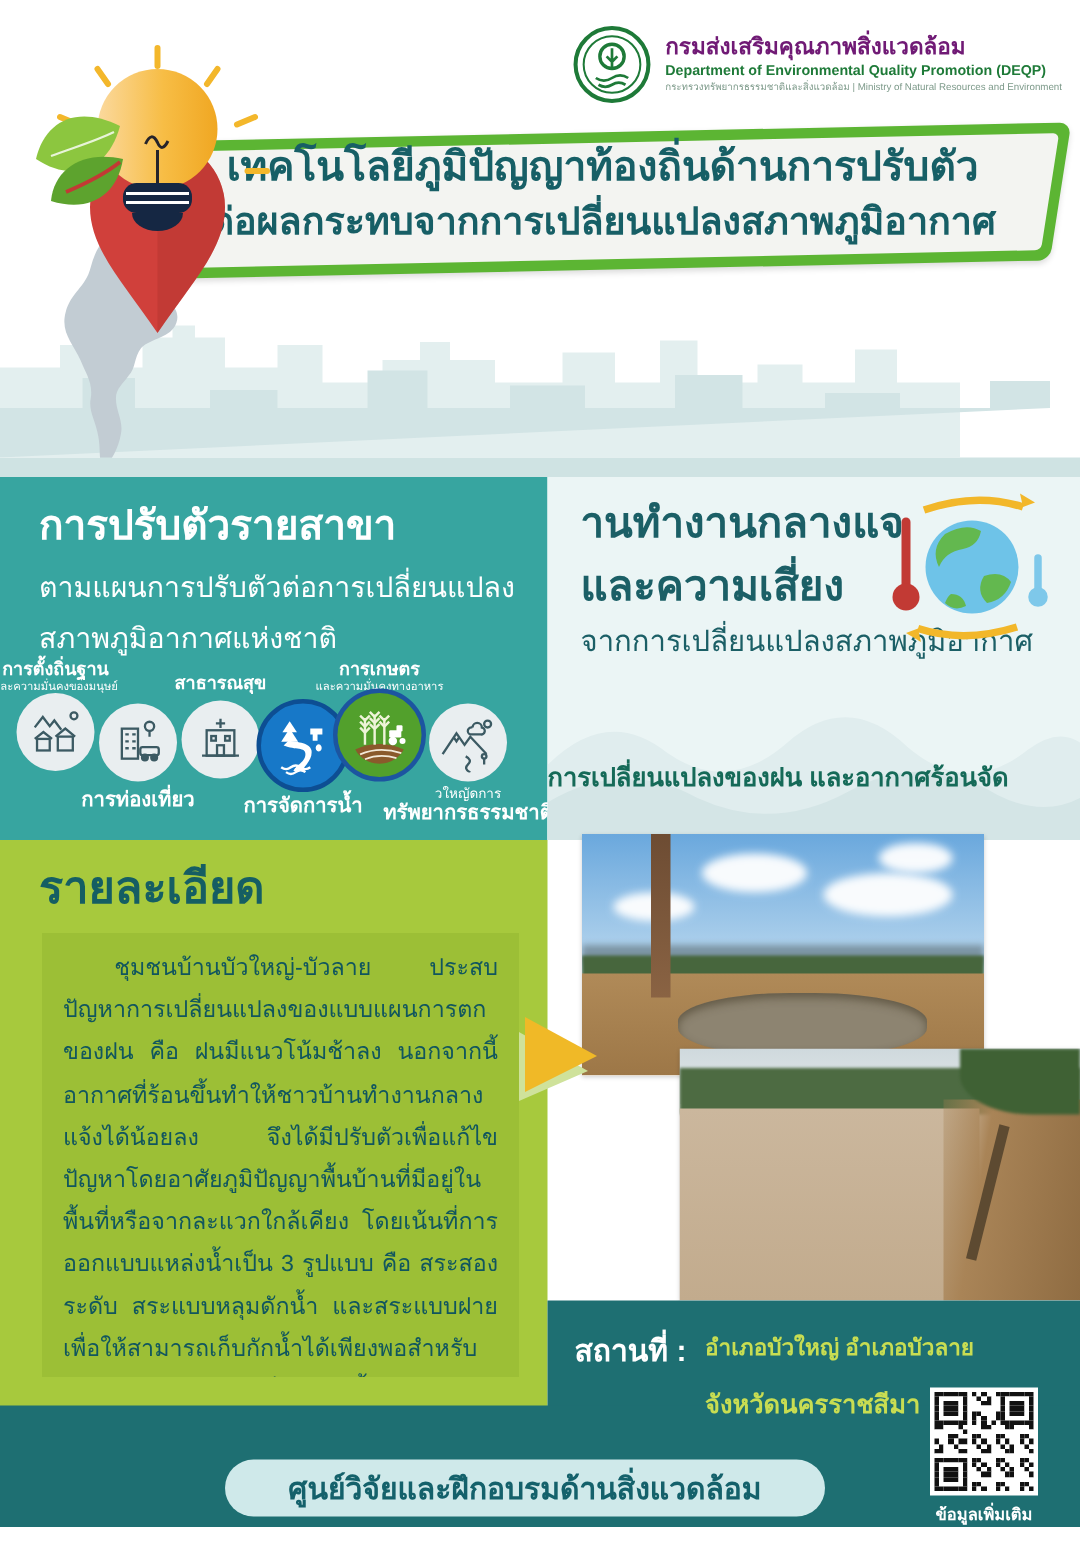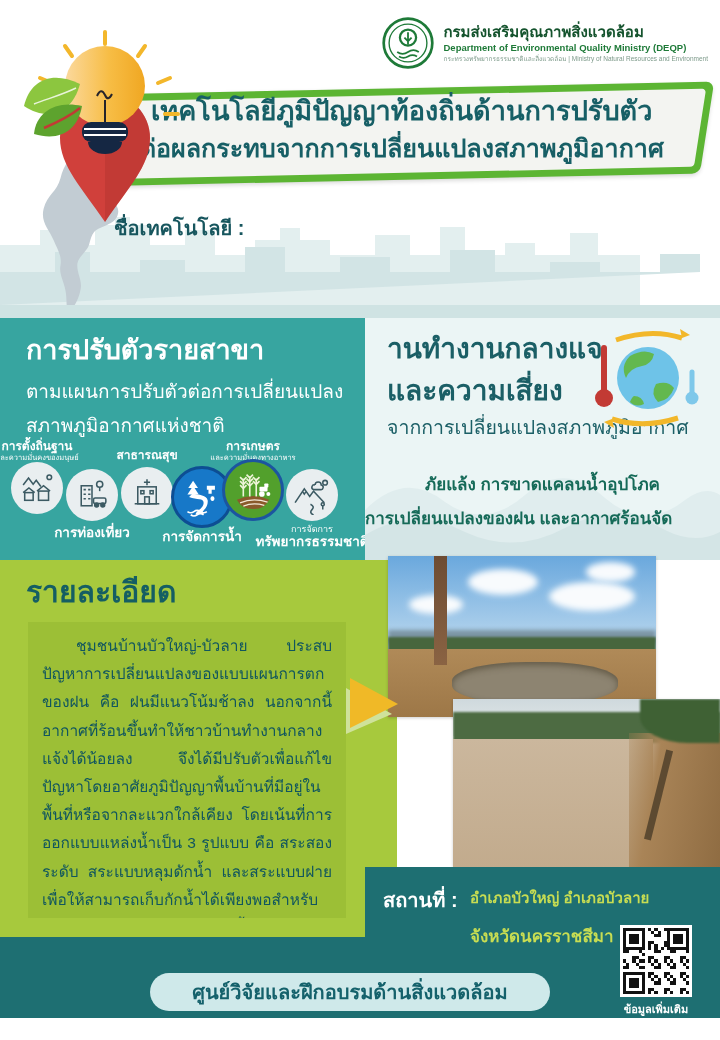--- a/index.html
+++ b/index.html
@@ -3,21 +3,21 @@
 <meta charset="utf-8">
 <style>
   html,body{margin:0;padding:0;background:#fff;}
   .poster{position:relative;width:720px;height:1040px;background:#ffffff;overflow:hidden;
           font-family:"Liberation Sans","DejaVu Sans",sans-serif;}
   .abs{position:absolute;}
 
   
   .org-block{position:absolute;top:16px;right:12px;display:flex;align-items:center;gap:8px;}
   .org-text{display:flex;flex-direction:column;line-height:1.25;}
-  .org-name-th{color:#14532d;font-weight:bold;font-size:15px;}
+  .org-name-th{color:#701a75;font-weight:bold;font-size:15px;}
   .org-name-en{color:#1e7a38;font-weight:bold;font-size:9.5px;}
   .org-ministry{color:#7d9a8a;font-size:6.5px;margin-top:1px;}
 
   
   .banner{position:absolute;left:96px;top:88px;width:610px;height:92px;background:#5cb533;
           transform:skewX(-10deg) rotate(-1.2deg);border-radius:8px;box-shadow:0 2px 4px rgba(0,0,0,.15);}
   .banner-inner{position:absolute;left:7px;top:7px;right:7px;bottom:7px;background:#f3f4f1;border-radius:4px;}
   .banner-text{position:absolute;left:0;top:4px;width:100%;transform:skewX(10deg) rotate(1.2deg);
                text-align:center;color:#175f66;font-weight:bold;}
   .banner-line1{font-size:27px;line-height:1.45;}
@@ -49,21 +49,21 @@
   .impact-panel{position:absolute;left:365px;top:318px;width:355px;height:242px;background:#ebf5f5;overflow:hidden;}
   .impact-mtns{position:absolute;left:0;bottom:0;width:355px;height:120px;}
   .impact-t1{position:absolute;left:22px;top:8px;font-size:28px;font-weight:bold;color:#1b5f66;}
   .impact-t2{position:absolute;left:22px;top:50px;font-size:28px;font-weight:bold;color:#1b5f66;}
   .impact-sub{position:absolute;left:22px;top:94px;font-size:19.5px;color:#1b5f66;}
   .globe{position:absolute;right:14px;top:8px;}
   .risk1{position:absolute;left:0;top:152px;width:100%;text-align:center;font-size:17px;font-weight:bold;color:#156a58;}
   .risk2{position:absolute;left:0;top:186px;width:100%;text-align:left;font-size:17px;font-weight:bold;color:#156a58;}
 
   
-  .detail-panel{position:absolute;left:0;top:560px;width:365px;height:378px;background:#a7c93d;padding-left:32px;}
+  .detail-panel{position:absolute;left:0;top:560px;width:365px;height:378px;background:#a7c93d;}
   .detail-title{position:absolute;left:26px;top:8px;font-size:30px;font-weight:bold;color:#155e63;}
   .detail-inner{position:absolute;left:28px;top:62px;width:318px;height:296px;background:#9cbf36;overflow:hidden;}
   .detail-text{margin:10px 14px;font-size:15.5px;line-height:1.82;color:#11565e;font-weight:500;
                text-indent:2.2em;text-align:justify;}
 
   
   .photo{position:absolute;overflow:hidden;box-shadow:0 1px 3px rgba(0,0,0,.2);}
   .photo1{left:388px;top:556px;width:268px;height:161px;}
   .photo2{left:453px;top:699px;width:267px;height:168px;}
   .arrow-marker{position:absolute;left:342px;top:674px;}
@@ -138,41 +138,40 @@
   <div class="org-block">
     <svg width="54" height="54" viewBox="0 0 60 60">
       <circle cx="30" cy="30" r="27" fill="#ffffff" stroke="#1e7a38" stroke-width="3"></circle>
       <circle cx="30" cy="30" r="21" fill="none" stroke="#1e7a38" stroke-width="1.5"></circle>
       <circle cx="30" cy="24" r="9" fill="none" stroke="#1e7a38" stroke-width="2.5"></circle>
       <path d="M30,18 v14 M26,24 l4,4 4,-4" stroke="#1e7a38" stroke-width="2" fill="none"></path>
       <path d="M18,40 q6,4 12,0 q6,-4 12,0 M20,45 q5,3 10,0 q5,-3 10,0" stroke="#1e7a38" stroke-width="2" fill="none"></path>
     </svg>
     <div class="org-text">
       <span class="org-name-th">กรมส่งเสริมคุณภาพสิ่งแวดล้อม</span>
-      <span class="org-name-en">Department of Environmental Quality Ministry (DEQP)</span>
+      <span class="org-name-en">Department of Environmental Quality Promotion (DEQP)</span>
       <span class="org-ministry">กระทรวงทรัพยากรธรรมชาติและสิ่งแวดล้อม | Ministry of Natural Resources and Environment</span>
     </div>
   </div>
 
   <div class="banner">
     <div class="banner-inner"></div>
     <div class="banner-text">
       <div class="banner-line1">เทคโนโลยีภูมิปัญญาท้องถิ่นด้านการปรับตัว</div>
       <div class="banner-line2">ต่อผลกระทบจากการเปลี่ยนแปลงสภาพภูมิอากาศ</div>
     </div>
   </div>
 
   <svg class="tech-backdrop" viewBox="0 0 720 115" preserveAspectRatio="none">
     <path fill="#e3efef" d="M0,115 V55 h40 v-15 h25 v15 h30 V35 h20 v-8 h15 v8 h20 v20 h35 V40 h30 v25 h40 V50 h25 v-12 h20 v12 h30 v15 h45 V45 h35 v20 h30 V37 h25 v28 h40 V53 h30 v12 h35 V43 h28 v22 h42 v50 Z"></path>
     <path fill="#d2e4e5" d="M0,115 V82 h55 v-20 h35 v20 h50 v-12 h45 v12 h60 v-25 h40 v25 h55 v-15 h50 v15 h60 v-22 h45 v22 h55 v-10 h50 v10 h60 v-18 h40 v18 Z"></path>
   </svg>
   <svg class="thailand-map" viewBox="0 0 60 100">
     <path fill="#c2ccd3" d="M30,2 C38,0 44,4 45,10 C46,16 42,20 44,26 C46,32 52,34 50,40 C48,46 40,46 36,50 C33,54 34,58 31,61 C29,64 26,66 26,70 C26,75 29,79 28,84 C27,90 24,95 21,98 C19,95 20,90 19,85 C18,79 15,75 16,70 C17,64 14,60 12,55 C9,48 4,44 6,36 C8,28 14,26 16,18 C18,10 22,4 30,2 Z"></path>
   </svg>
-  <div class="tech-label">ชื่อเทคโนโลยี :</div>
   <div class="divider-band"></div>
 
   <div class="adapt-panel">
     <div class="adapt-title">การปรับตัวรายสาขา</div>
     <div class="adapt-sub1">ตามแผนการปรับตัวต่อการเปลี่ยนแปลง</div>
     <div class="adapt-sub2">สภาพภูมิอากาศแห่งชาติ</div>
 
     <div class="sector" style="left:-8px;top:122px;">
       <div class="lbl">
           <div class="lbl-main">การตั้งถิ่นฐาน</div>
@@ -282,21 +281,21 @@
               <path d="M14,22 l2,3 2,-3"></path>
           <circle cx="43" cy="10" r="3"></circle>
               <path d="M30,13 a4,4 0 0 1 8,0 a3,3 0 0 1 -1,6 h-9 a3,3 0 0 1 2,-6"></path>
           <path d="M24,38 q6,3 2,7 q-4,4 2,7"></path>
               <circle cx="40" cy="38" r="2"></circle>
               <line x1="40" y1="40" x2="40" y2="45"></line>
             </g>
           </svg>
       </div>
       <div class="lbl" style="margin-top:3px;">
-          <div class="lbl-sub" style="font-size:9px;">การจัดการ</div>
+          <div class="lbl-sub" style="font-size:9px;">วใหญัดการ</div>
         <div class="lbl-big">ทรัพยากรธรรมชาติ</div>
         </div>
     </div>
   </div>
 
   <div class="impact-panel">
     <svg class="impact-mtns" viewBox="0 0 355 120" preserveAspectRatio="none">
       <path fill="#e0edee" d="M0,120 V70 Q40,30 80,62 Q120,90 160,55 Q200,20 240,58 Q280,92 320,60 Q340,45 355,55 V120 Z"></path>
       <path fill="#d4e5e6" d="M0,120 V95 Q50,65 100,92 Q150,115 200,88 Q250,60 300,90 Q330,105 355,92 V120 Z"></path>
     </svg>
@@ -310,21 +309,20 @@
       <path d="M26,93 l2,9 l-10,-6 Z" fill="#f2b72a"></path>
       <circle cx="62" cy="52" r="31" fill="#6ec3e8"></circle>
       <path fill="#63b84f" d="M44,30 q14,-8 24,-2 q-2,10 -12,12 q-12,2 -16,12 q-6,-12 4,-22 Z"></path>
       <path fill="#63b84f" d="M70,58 q12,-4 18,4 q-4,12 -16,14 q-8,-8 -2,-18 Z"></path>
       <path fill="#63b84f" d="M48,70 q8,0 10,8 q-8,4 -14,-2 q2,-5 4,-6 Z"></path>
       <line x1="18" y1="22" x2="18" y2="64" stroke="#c23a34" stroke-width="6" stroke-linecap="round"></line>
       <circle cx="18" cy="72" r="9" fill="#c23a34"></circle>
       <line x1="106" y1="46" x2="106" y2="66" stroke="#7ec8ea" stroke-width="5" stroke-linecap="round"></line>
       <circle cx="106" cy="72" r="6.5" fill="#7ec8ea"></circle>
     </svg>
-    <div class="risk1">ภัยแล้ง การขาดแคลนน้ำอุปโภค</div>
     <div class="risk2">การเปลี่ยนแปลงของฝน และอากาศร้อนจัด</div>
   </div>
 
   <div class="detail-panel">
     <div class="detail-title">รายละเอียด</div>
     <div class="detail-inner">
       <div class="detail-text">ชุมชนบ้านบัวใหญ่-บัวลาย ประสบปัญหาการเปลี่ยนแปลงของแบบแผนการตกของฝน คือ ฝนมีแนวโน้มช้าลง นอกจากนี้ อากาศที่ร้อนขึ้นทำให้ชาวบ้านทำงานกลางแจ้งได้น้อยลง จึงได้มีปรับตัวเพื่อแก้ไขปัญหาโดยอาศัยภูมิปัญญาพื้นบ้านที่มีอยู่ในพื้นที่หรือจากละแวกใกล้เคียง โดยเน้นที่การออกแบบแหล่งน้ำเป็น 3 รูปแบบ คือ สระสองระดับ สระแบบหลุมดักน้ำ และสระแบบฝาย เพื่อให้สามารถเก็บกักน้ำได้เพียงพอสำหรับการตกกล้าข้าวและเป็นแหล่งน้ำสำรองสำหรับการเกษตร</div>
     </div>
   </div>
 

